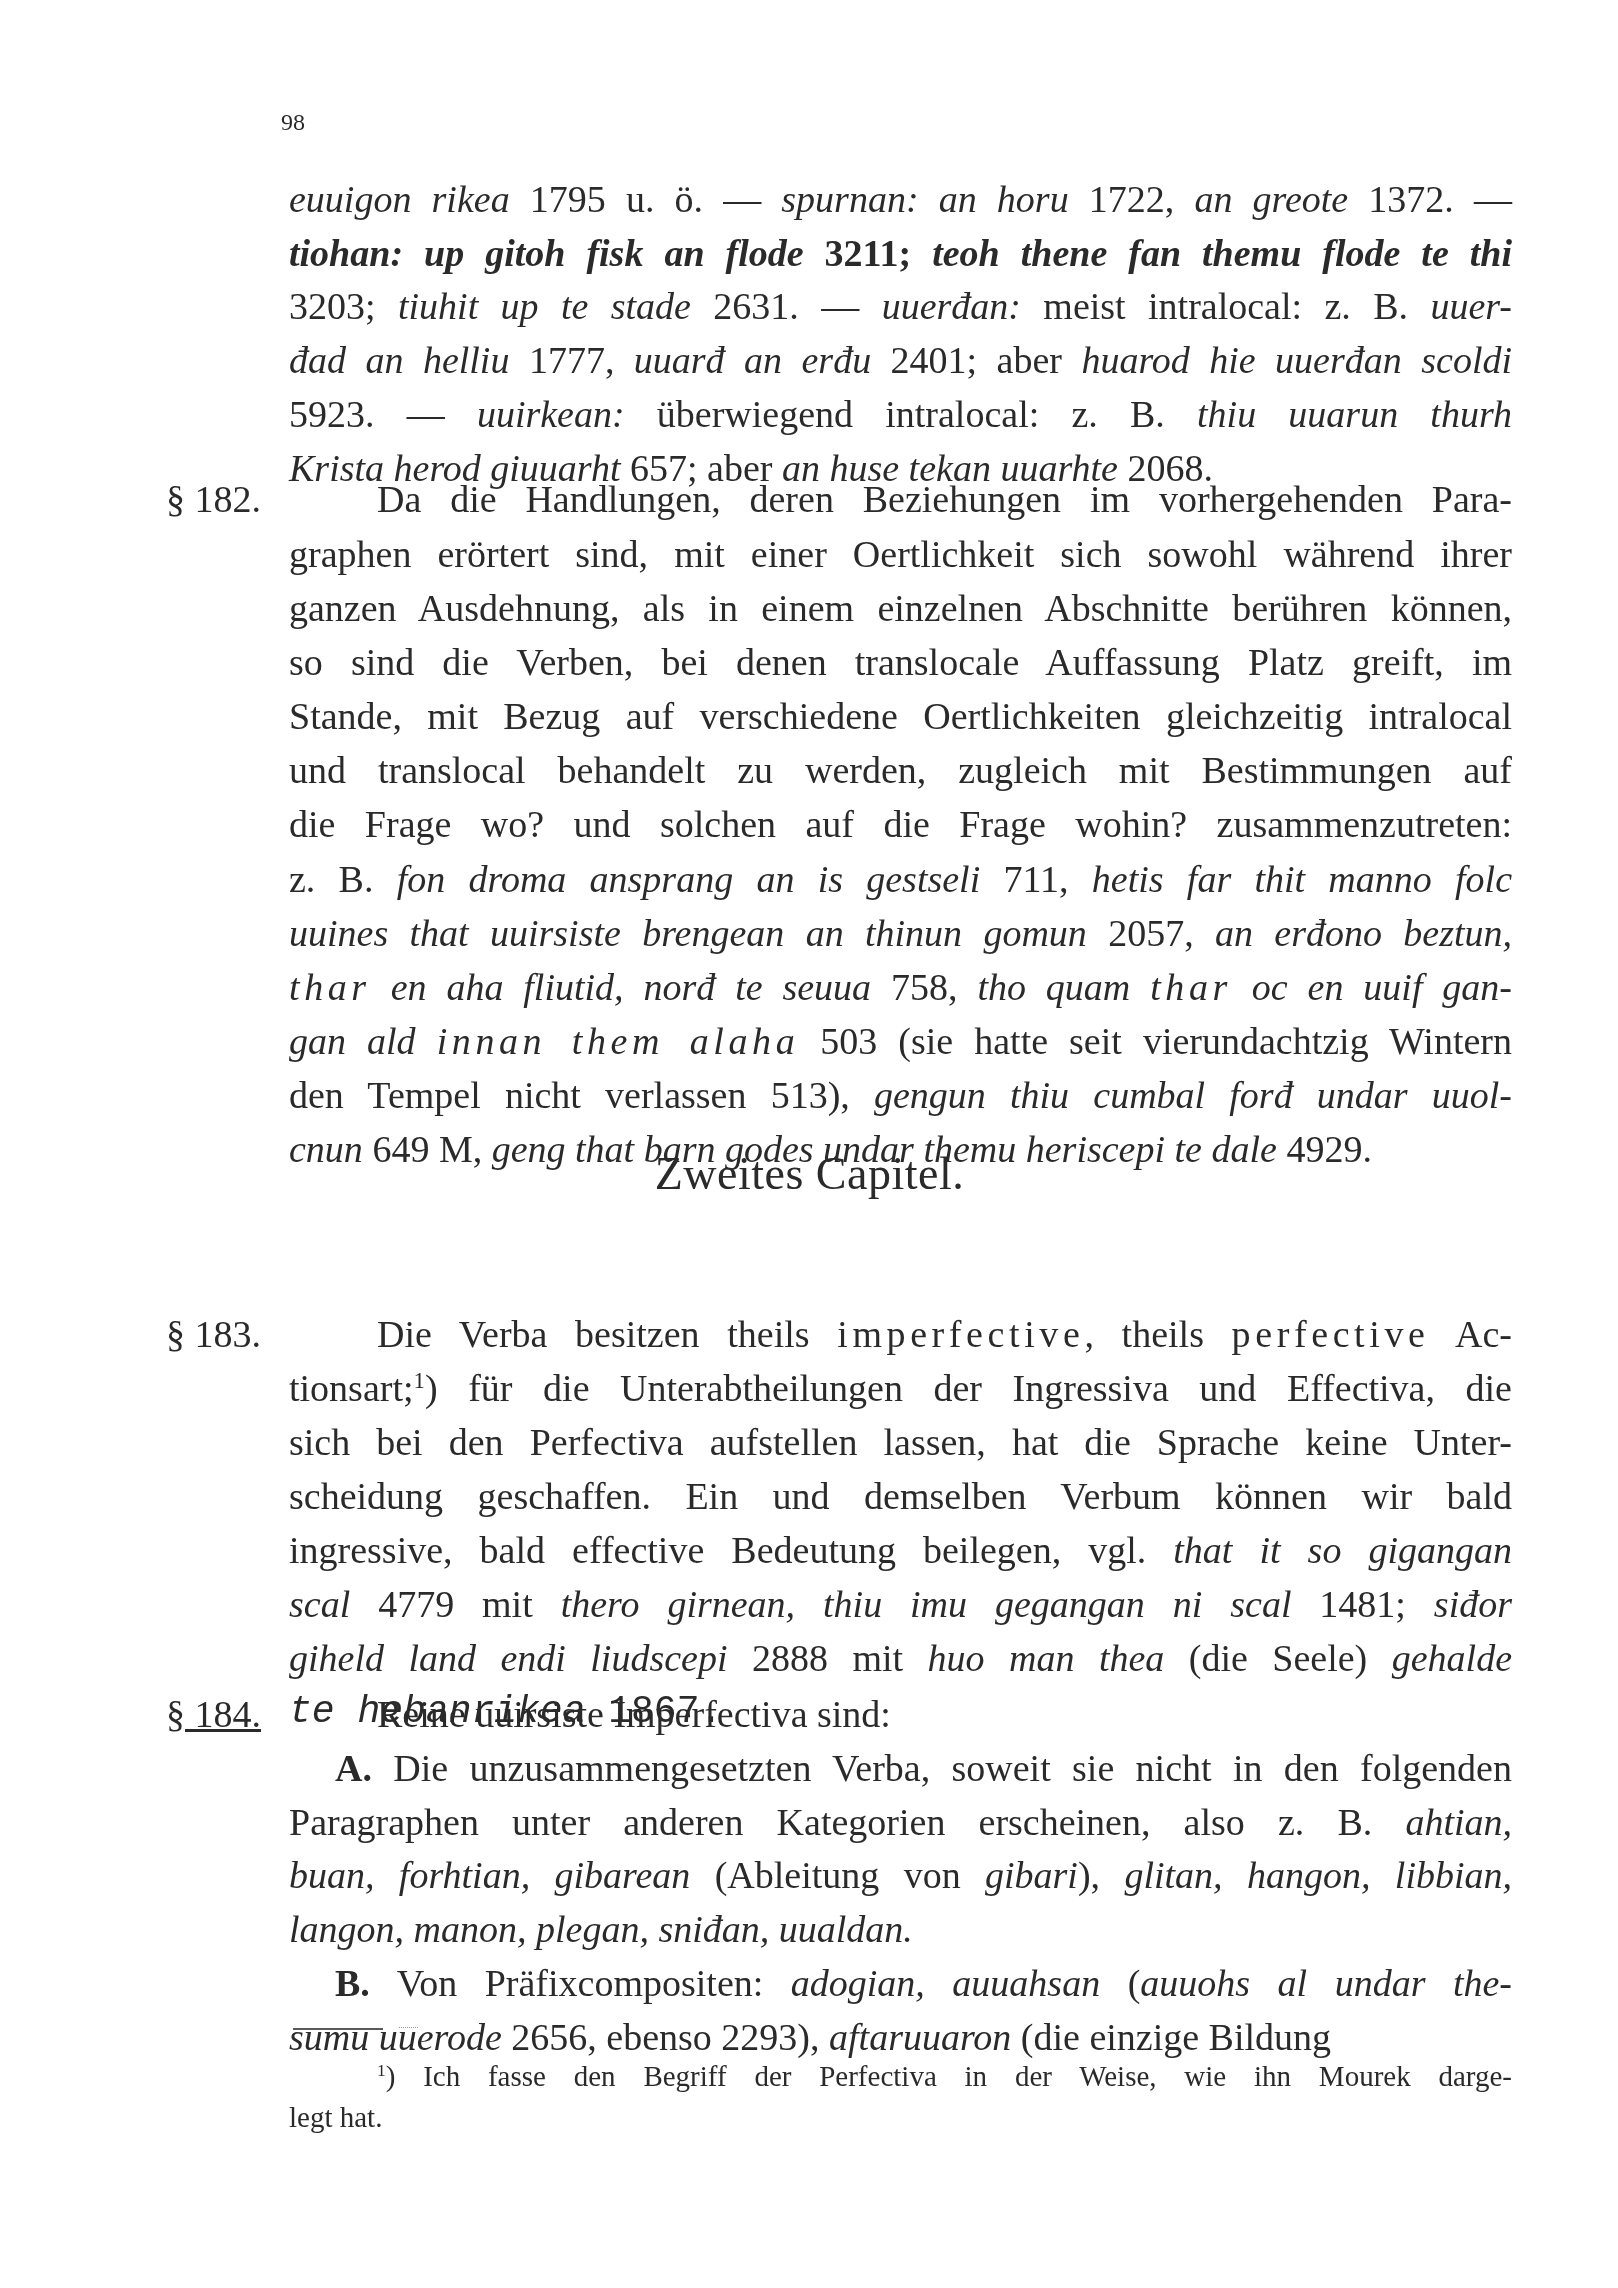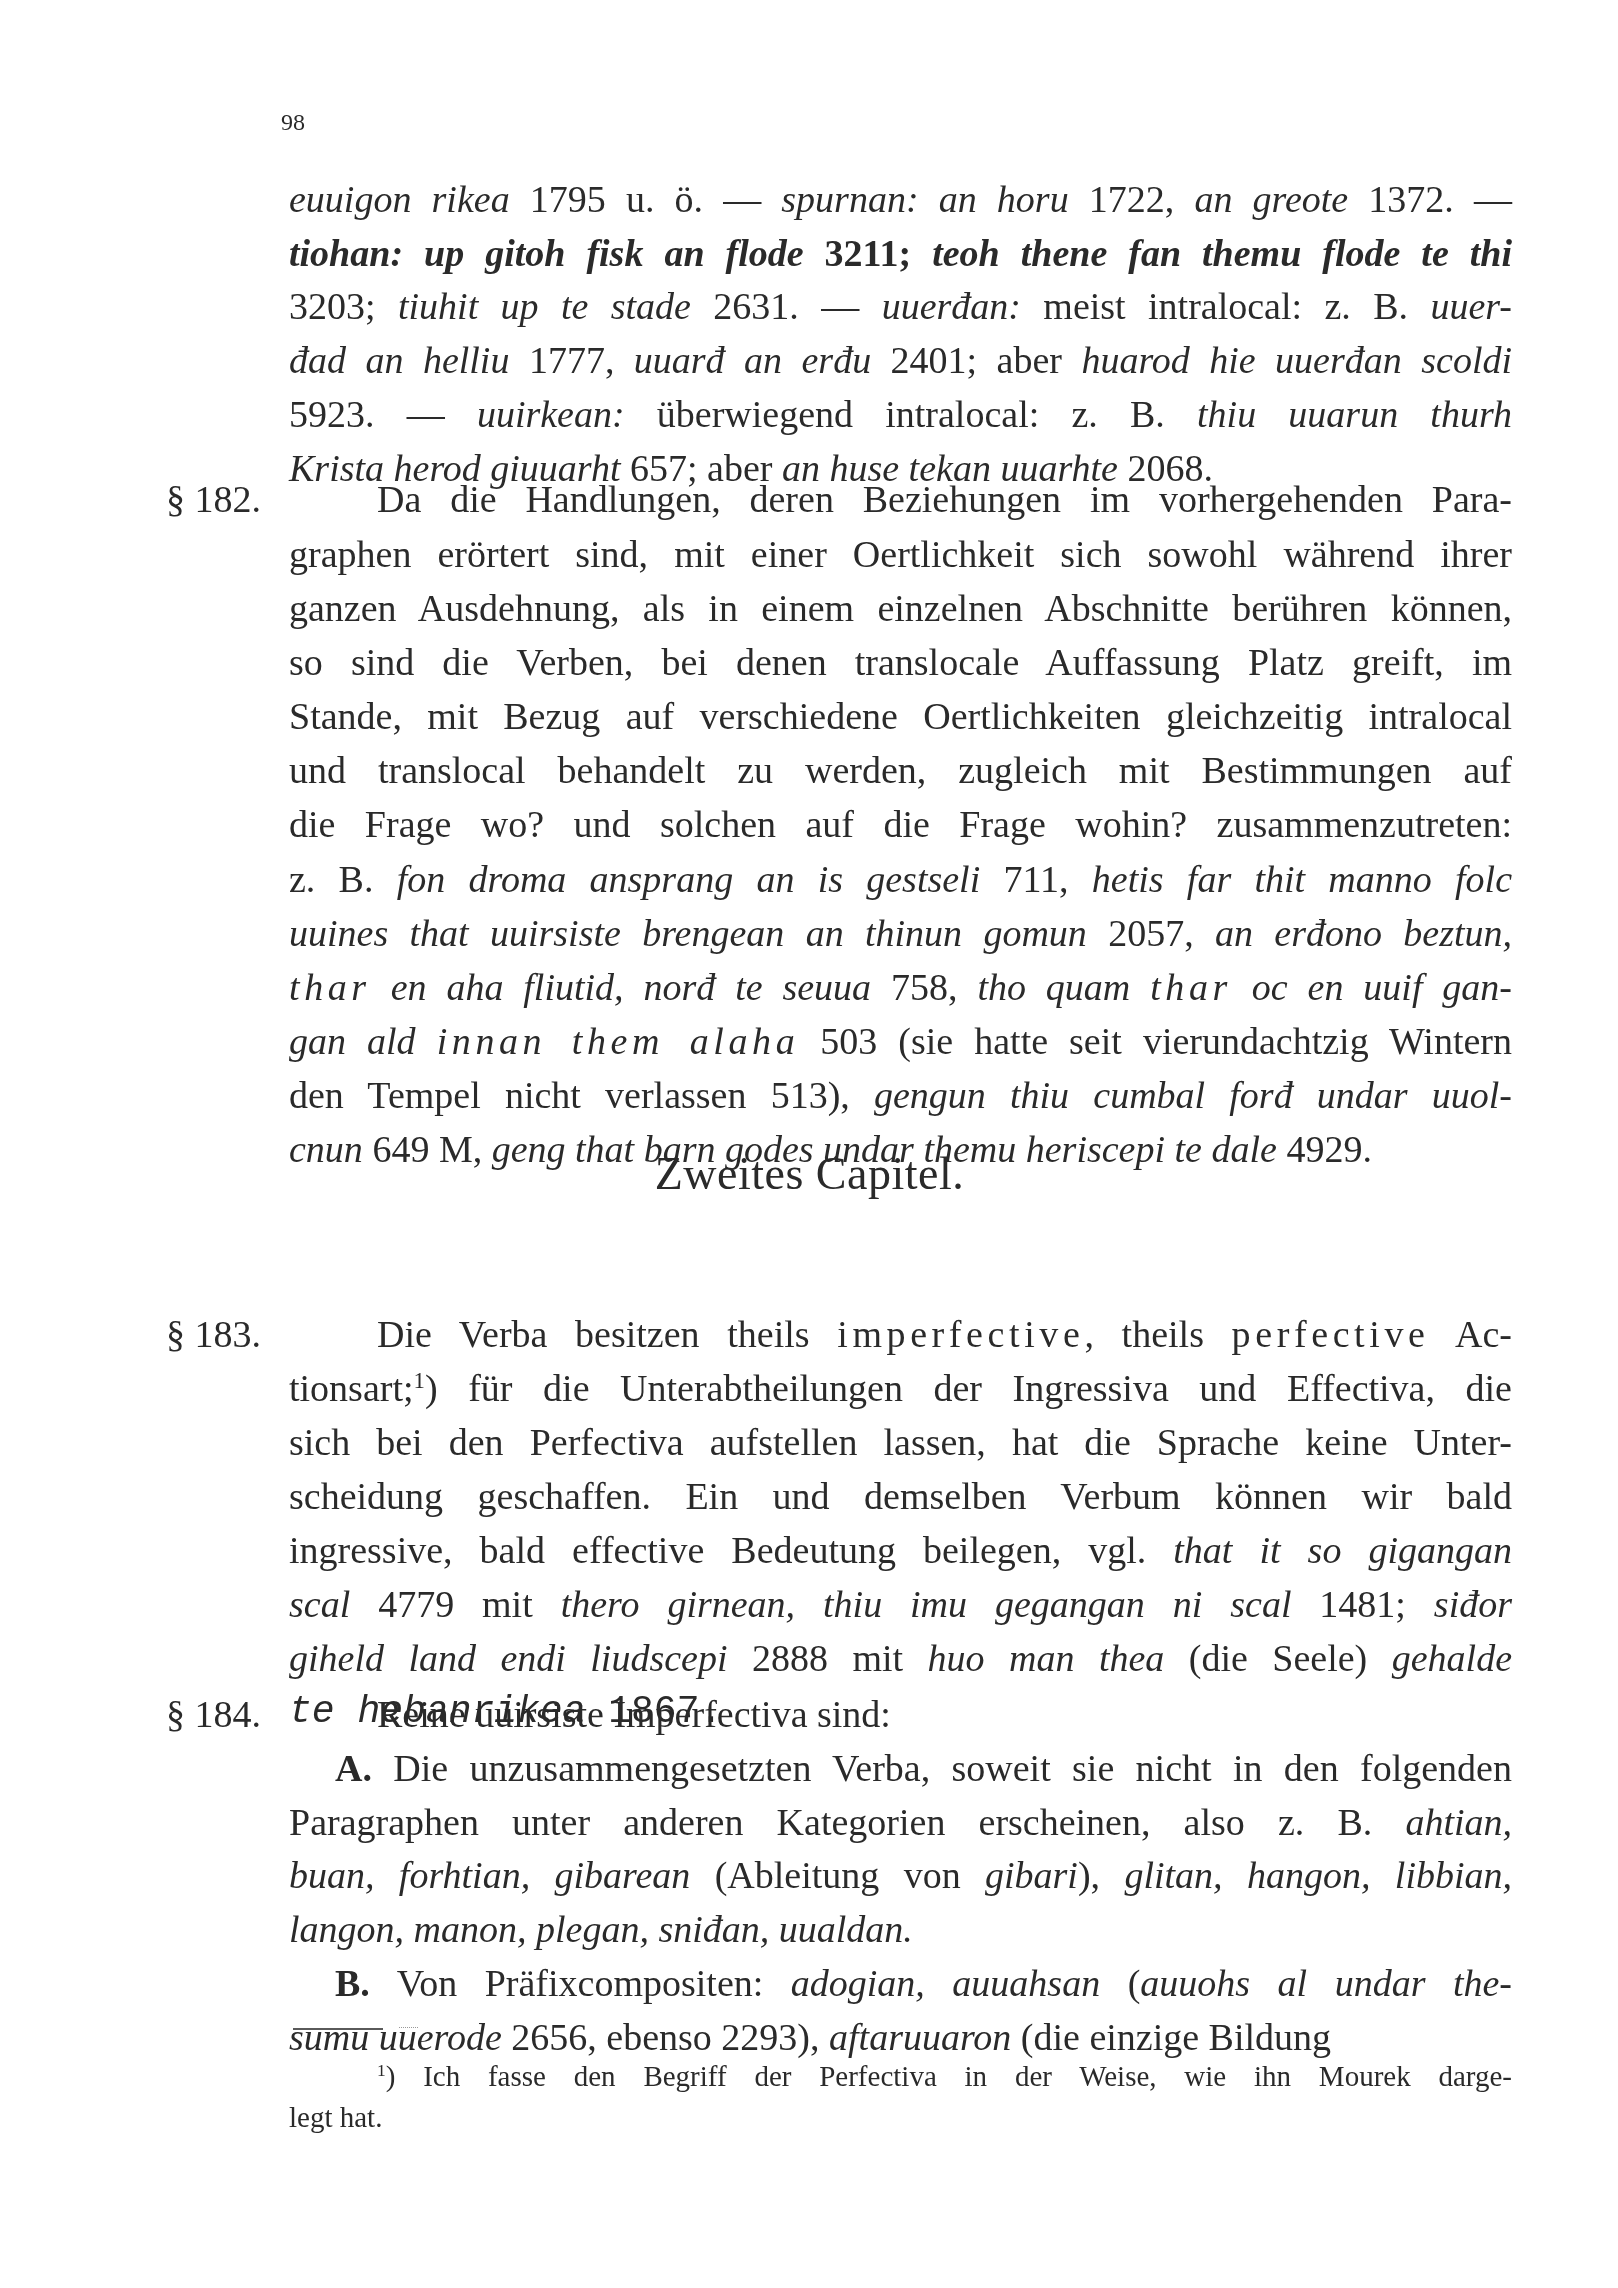--- a/index.html
+++ b/index.html
@@ -165,21 +165,21 @@
       <div class="line" style="top: 1309px; left: 377px; width: 1135px;"><span>Die Verba besitzen theils </span><span class="sp">imperfective</span><span>, theils </span><span class="sp">perfective</span><span> Ac-</span></div>
       <div class="line" style="top: 1363px;"><span>tionsart;</span><sup>1</sup><span>) für die Unterabtheilungen der Ingressiva und Effectiva, die</span></div>
       <div class="line" style="top: 1417px;"><span>sich bei den Perfectiva aufstellen lassen, hat die Sprache keine Unter-</span></div>
       <div class="line" style="top: 1471px;"><span>scheidung geschaffen. Ein und demselben Verbum können wir bald</span></div>
       <div class="line" style="top: 1525px;"><span>ingressive, bald effective Bedeutung beilegen, vgl. </span><span class="it">that it so gigangan</span></div>
       <div class="line" style="top: 1579px;"><span class="it">scal</span><span> 4779 mit </span><span class="it">thero girnean, thiu imu gegangan ni scal</span><span> 1481; </span><span class="it">siđor</span></div>
       <div class="line" style="top: 1633px;"><span class="it">giheld land endi liudscepi</span><span> 2888 mit </span><span class="it">huo man thea</span><span> (die Seele) </span><span class="it">gehalde</span></div>
       <div class="line last" style="top: 1687px; font-family: Liberation Mono, monospace;"><span class="it">te hebanrikea</span><span> 1867.</span></div>
     </div>
 
-  <div class="section-num" style="top:1689px;">§ 184.</div>
+  <div class="section-num" style="top:1689px;text-decoration:underline;">§ 184.</div>
   <div id="sec2">
       <div class="line" style="top: 1689px; left: 377px; width: 1135px; text-align-last: left;"><span>Reine uuirsiste Imperfectiva sind:</span></div>
       <div class="line" style="top: 1743px; left: 335px; width: 1177px;"><span style="font-weight: bold;">A.</span><span> Die unzusammengesetzten Verba, soweit sie nicht in den folgenden</span></div>
       <div class="line" style="top: 1797px;"><span>Paragraphen unter anderen Kategorien erscheinen, also z. B. </span><span class="it">ahtian,</span></div>
       <div class="line" style="top: 1850px;"><span class="it">buan, forhtian, gibarean</span><span> (Ableitung von </span><span class="it">gibari</span><span>), </span><span class="it">glitan, hangon, libbian,</span></div>
       <div class="line" style="top: 1904px; text-align-last: left;"><span class="it">langon, manon, plegan, sniđan, uualdan.</span></div>
       <div class="line" style="top: 1958px; left: 335px; width: 1177px;"><span style="font-weight: bold;">B.</span><span> Von Präfixcompositen: </span><span class="it">adogian, auuahsan</span><span> (</span><span class="it">auuohs al undar the-</span></div>
       <div class="line last" style="top: 2012px;"><span class="it">sumu uuerode</span><span> 2656, ebenso 2293), </span><span class="it">aftaruuaron</span><span> (die einzige Bildung</span></div>
     </div>
 

